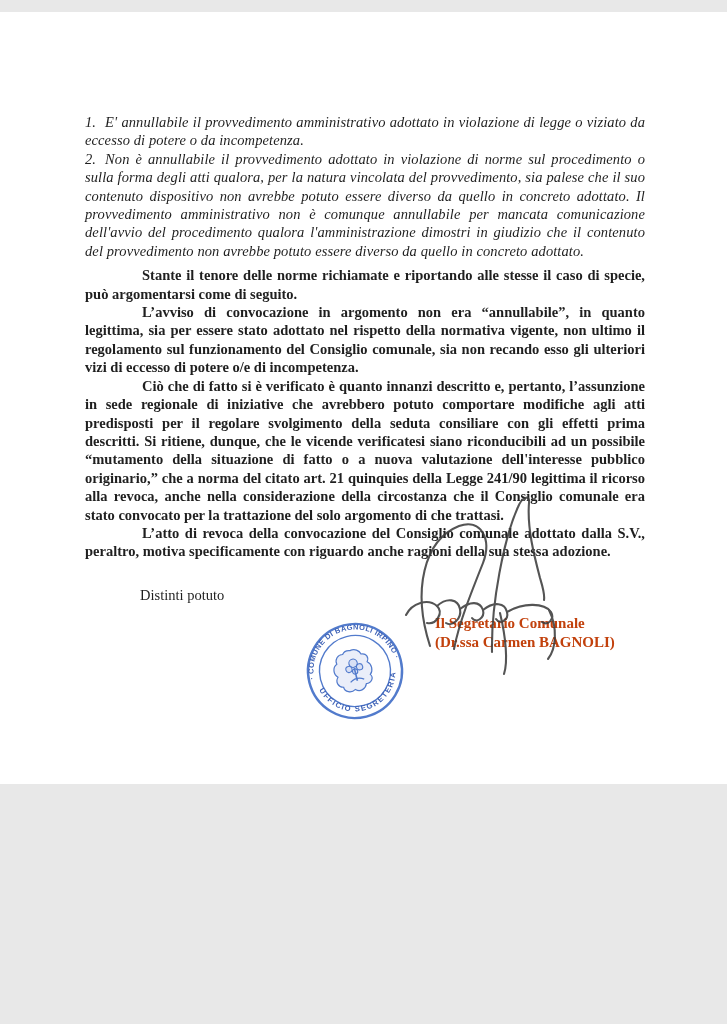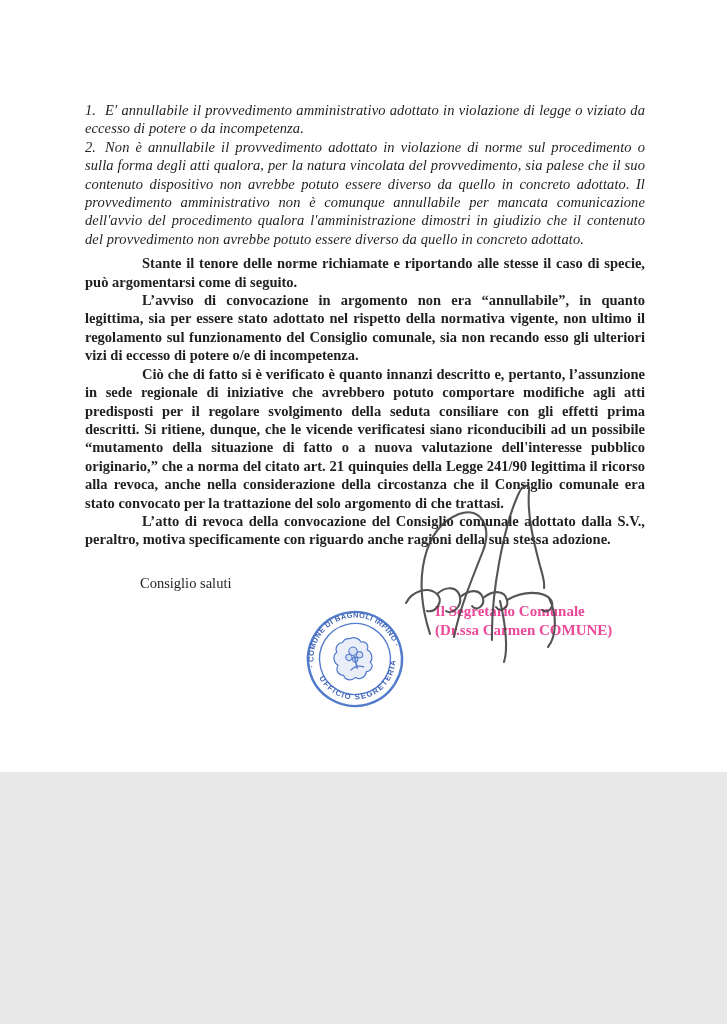--- a/index.html
+++ b/index.html
@@ -1,20 +1,20 @@
 <!DOCTYPE html>
 <html><head>
 <meta charset="utf-8">
 <style>
   html, body { margin: 0; padding: 0; background: #e8e8e8; }
   .page {
     position: relative;
     width: 727px;
     height: 772px;
-    margin: 0 auto;
+    margin: 12px auto;
     background: #ffffff;
     overflow: hidden;
     font-family: "Liberation Serif", "DejaVu Serif", serif;
     color: #1f1f1f;
   }
   .content {
     position: absolute;
     left: 85px;
     top: 101px;
     width: 560px;
@@ -29,21 +29,21 @@
     margin-left: 55px;
     text-align: left;
     text-indent: 0;
   }
   .sig-block {
     margin-top: 10px;
     margin-left: 350px;
     font-weight: bold;
     font-size: 15px;
     line-height: 19px;
-    color: #ec4899;
+    color: #c2410c;
   }
   .stamp-svg { position: absolute; left: 303px; top: 607px; opacity: 0.92; }
   .signature-svg { position: absolute; left: 390px; top: 476px; }
 </style>
 </head>
 <body>
 
 <div class="page">
 
   <div class="content">
@@ -53,25 +53,25 @@
     <p class="prov"><span class="num">2.</span><span>Non è annullabile il provvedimento adottato in violazione di norme sul procedimento o sulla forma degli atti qualora, per la natura vincolata del provvedimento, sia palese che il suo contenuto dispositivo non avrebbe potuto essere diverso da quello in concreto adottato. Il provvedimento amministrativo non è comunque annullabile per mancata comunicazione dell'avvio del procedimento qualora l'amministrazione dimostri in giudizio che il contenuto del provvedimento non avrebbe potuto essere diverso da quello in concreto adottato.</span></p>
 
     <p class="body-par first-body">Stante il tenore delle norme richiamate e riportando alle stesse il caso di specie, può argomentarsi come di seguito.</p>
 
     <p class="body-par">L’avviso di convocazione in argomento non era “annullabile”, in quanto legittima, sia per essere stato adottato nel rispetto della normativa vigente, non ultimo il regolamento sul funzionamento del Consiglio comunale, sia non recando esso gli ulteriori vizi di eccesso di potere o/e di incompetenza.</p>
 
     <p class="body-par">Ciò che di fatto si è verificato è quanto innanzi descritto e, pertanto, l’assunzione in sede regionale di iniziative che avrebbero potuto comportare modifiche agli atti predisposti per il regolare svolgimento della seduta consiliare con gli effetti prima descritti. Si ritiene, dunque, che le vicende verificatesi siano riconducibili ad un possibile “mutamento della situazione di fatto o a nuova valutazione dell'interesse pubblico originario,” che a norma del citato art. 21 quinquies della Legge 241/90 legittima il ricorso alla revoca, anche nella considerazione della circostanza che il Consiglio comunale era stato convocato per la trattazione del solo argomento di che trattasi.</p>
 
     <p class="body-par">L’atto di revoca della convocazione del Consiglio comunale adottato dalla S.V., peraltro, motiva specificamente con riguardo anche ragioni della sua stessa adozione.</p>
 
-    <p class="closing-line">Consiglio saluti</p>
+    <p class="closing-line">Distinti potuto</p>
 
     <div class="sig-block">
       <div>Il Segretario Comunale</div>
-      <div>(Dr.ssa Carmen COMUNE)</div>
+      <div>(Dr.ssa Carmen BAGNOLI)</div>
     </div>
   </div>
 
   <svg class="stamp-svg" width="104" height="104" viewBox="0 0 104 104">
     <g transform="rotate(-14 52 52)">
 
       <g fill="none" stroke="#4470c8">
         <circle cx="52" cy="52" r="47" stroke-width="2.4"></circle>
         <circle cx="52" cy="52" r="35.5" stroke-width="1.4"></circle>
       </g>

